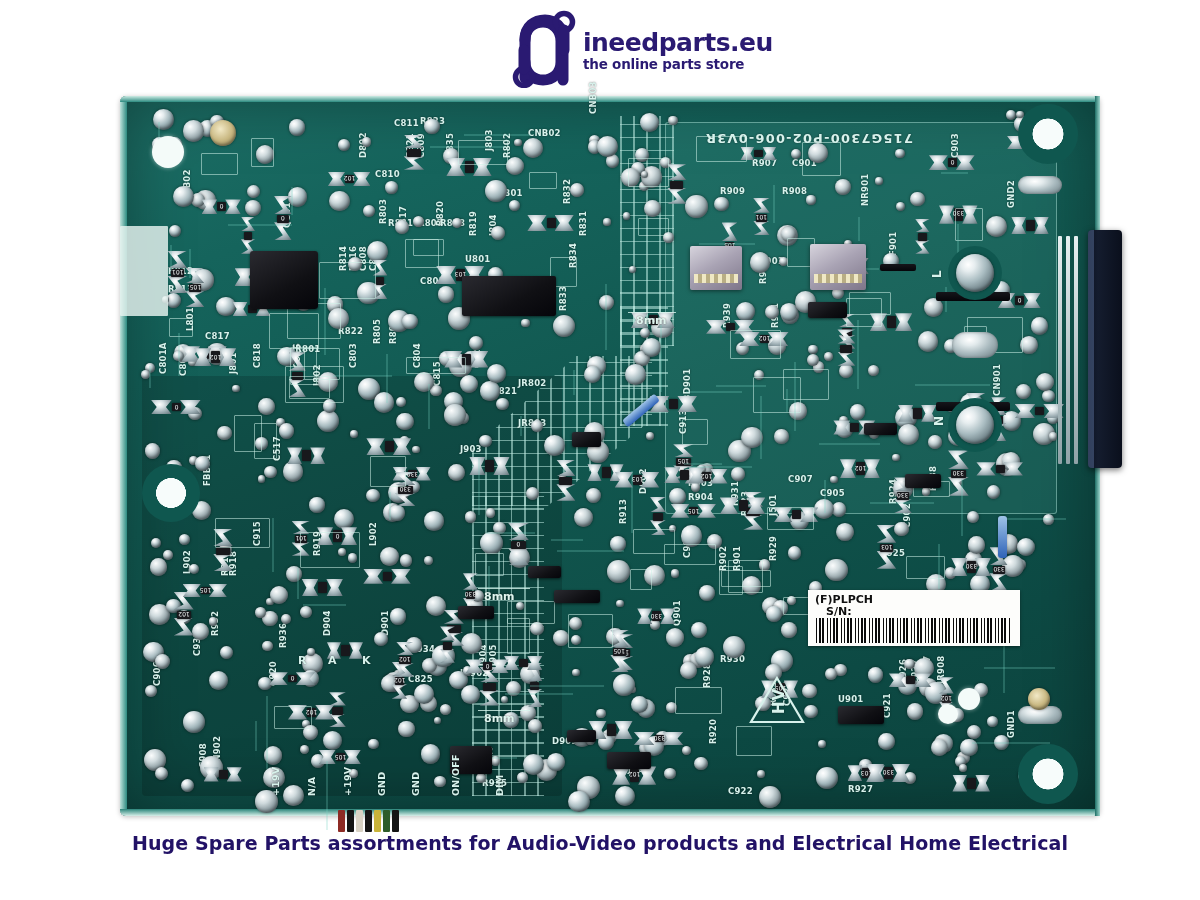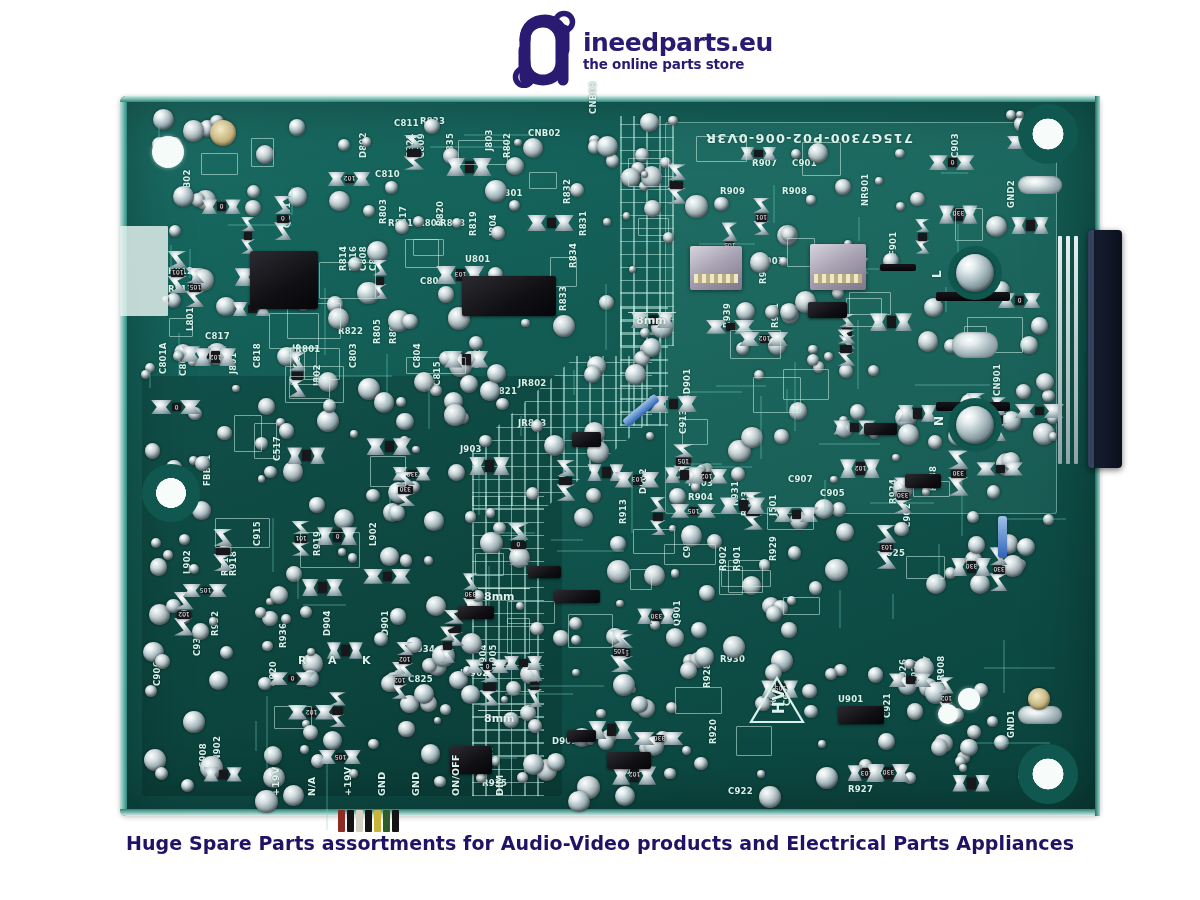--- a/index.html
+++ b/index.html
@@ -1292,27 +1292,32 @@
   <div id="pinrow">
       <div class="silk" style="left: 150px; top: 700px; font-size: 9.5px; transform: rotate(-90deg); transform-origin: left top;">+19V</div>
       <div class="silk" style="left: 186px; top: 700px; font-size: 9.5px; transform: rotate(-90deg); transform-origin: left top;">N/A</div>
       <div class="silk" style="left: 222px; top: 700px; font-size: 9.5px; transform: rotate(-90deg); transform-origin: left top;">+19V</div>
       <div class="silk" style="left: 256px; top: 700px; font-size: 9.5px; transform: rotate(-90deg); transform-origin: left top;">GND</div>
       <div class="silk" style="left: 290px; top: 700px; font-size: 9.5px; transform: rotate(-90deg); transform-origin: left top;">GND</div>
       <div class="silk" style="left: 330px; top: 700px; font-size: 9.5px; transform: rotate(-90deg); transform-origin: left top;">ON/OFF</div>
       <div class="silk" style="left: 374px; top: 700px; font-size: 9.5px; transform: rotate(-90deg); transform-origin: left top;">DIM</div>
     </div>
 
+  <div id="sticker">
+    <div id="st-name">(F)PLPCH</div>
+    <div id="st-sn">S/N:</div>
+    <div id="barcode"></div>
+  </div>
 </div>
 
 <div id="harness">
   <div class="wire" style="left:0;background:#8d2a24;"></div>
   <div class="wire" style="left:9px;background:#141414;"></div>
   <div class="wire" style="left:18px;background:#d8d2c4;"></div>
   <div class="wire" style="left:27px;background:#141414;"></div>
   <div class="wire" style="left:36px;background:#c9b43a;"></div>
   <div class="wire" style="left:45px;background:#2d5c2a;"></div>
   <div class="wire" style="left:54px;background:#141414;"></div>
 </div>
 
 <div id="footer">
-  <div id="foot-main">Huge Spare Parts assortments for Audio-Video products and Electrical Parts Appliances</div>
+  <div id="foot-main">Huge Spare Parts assortments for Audio-Video products and Electrical Home Electrical</div>
 </div>
 
 </body></html>

